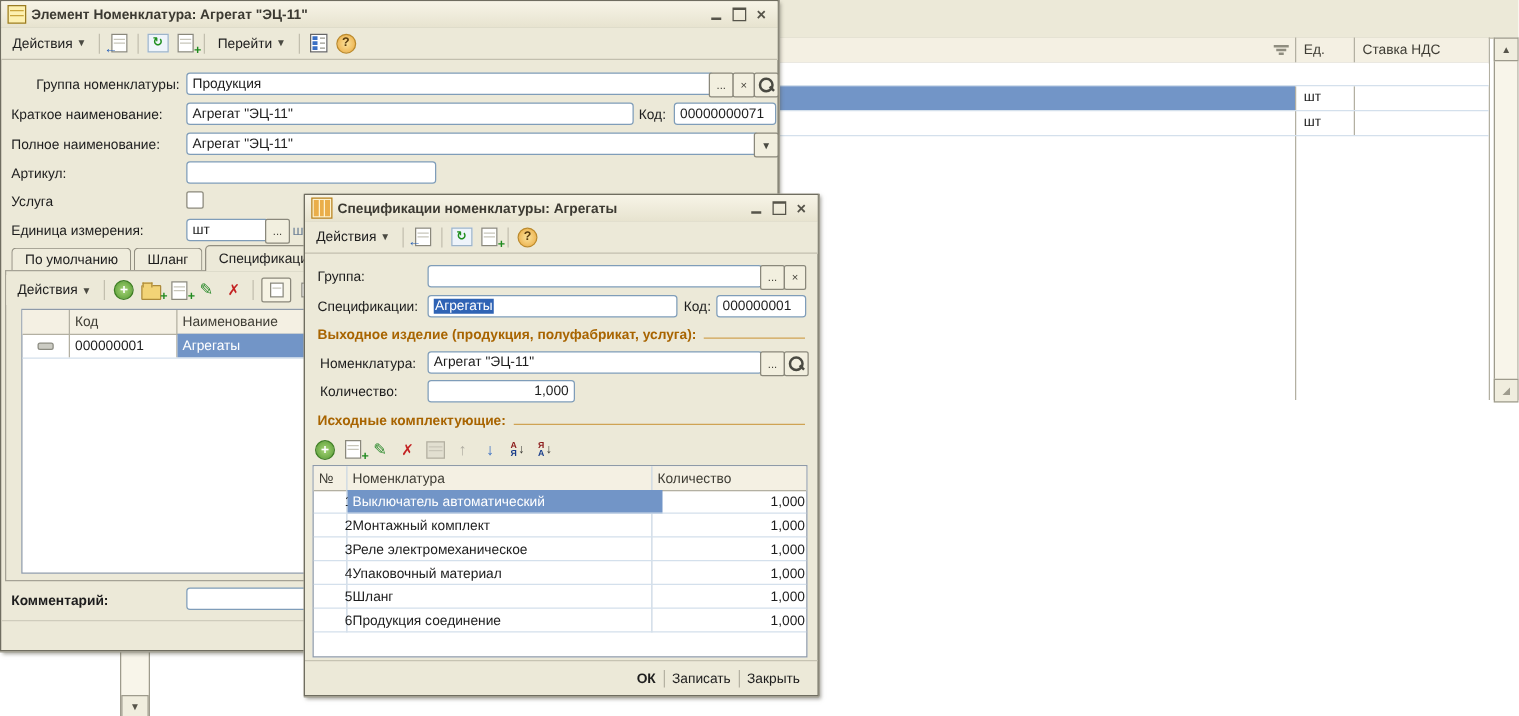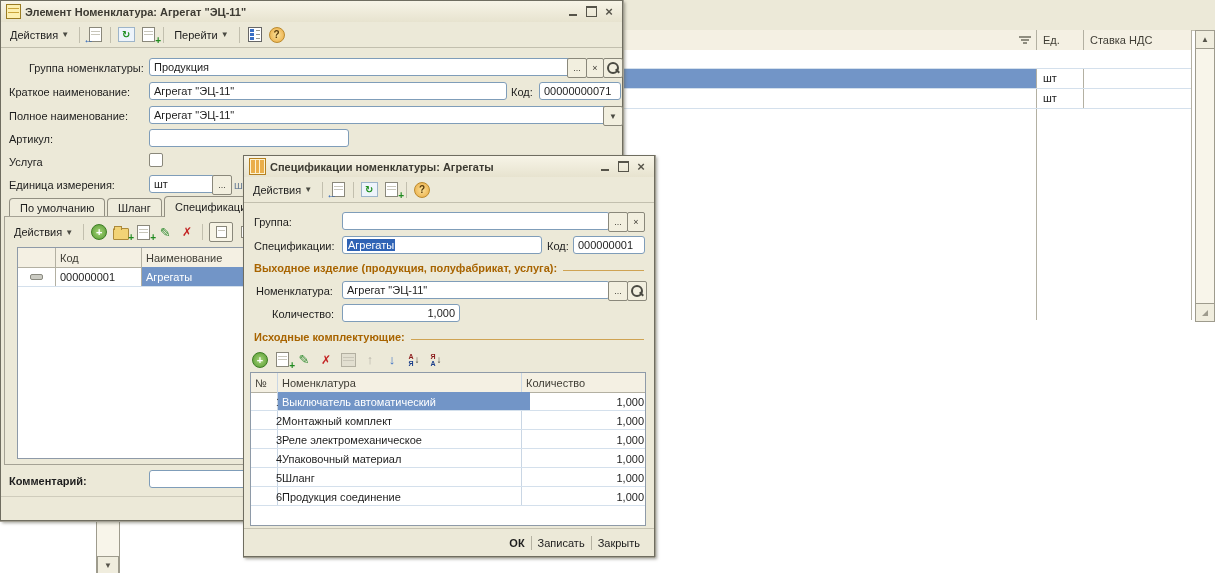--- a/index.html
+++ b/index.html
@@ -375,21 +375,21 @@
 
     <div class="lab" style="left:12px;top:129px;">Номенклатура:</div>
     <div class="inp" style="left:98px;top:125px;width:258px;height:14px;">
       <span>Агрегат "ЭЦ-11"</span>
       </div>
     <div class="btnx" style="left:364px;top:125px;width:18px;height:18px;">...</div>
     <div class="btnx" style="left:383px;top:125px;width:18px;height:18px;">
         <span class="mag"></span>
       </div>
 
-    <div class="lab" style="left:28px;top:152px;">Количество:</div>
+    <div class="lab" style="left:12px;top:152px;">Количество:</div>
     <div class="inp num" style="left:98px;top:148px;width:108px;height:14px;">
       <span>1,000</span>
       </div>
 
     <div class="sect" style="left:10px;top:175px;width:390px;">
       <span>Исходные комплектующие:</span>
         <span class="ln"></span>
       </div>
 
     <div class="toolbar" style="left:2px;top:192px;width:400px;height:23px;border-bottom:none;background:transparent;">

